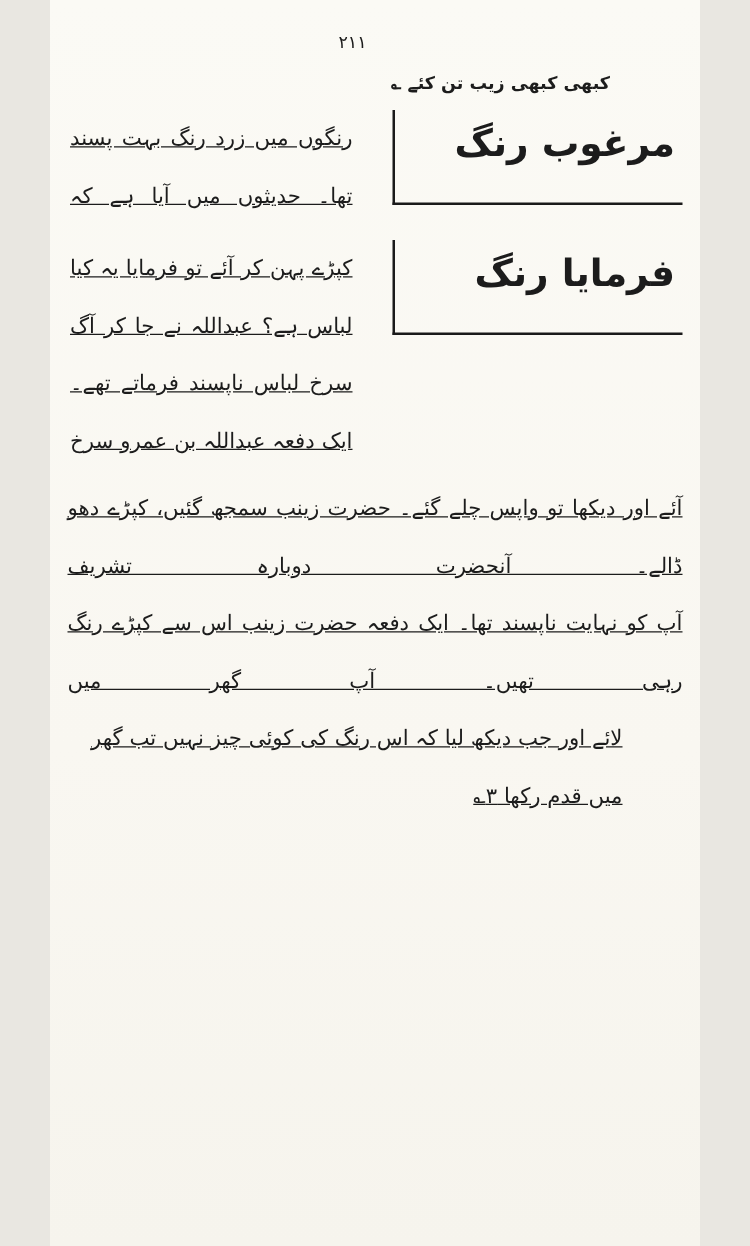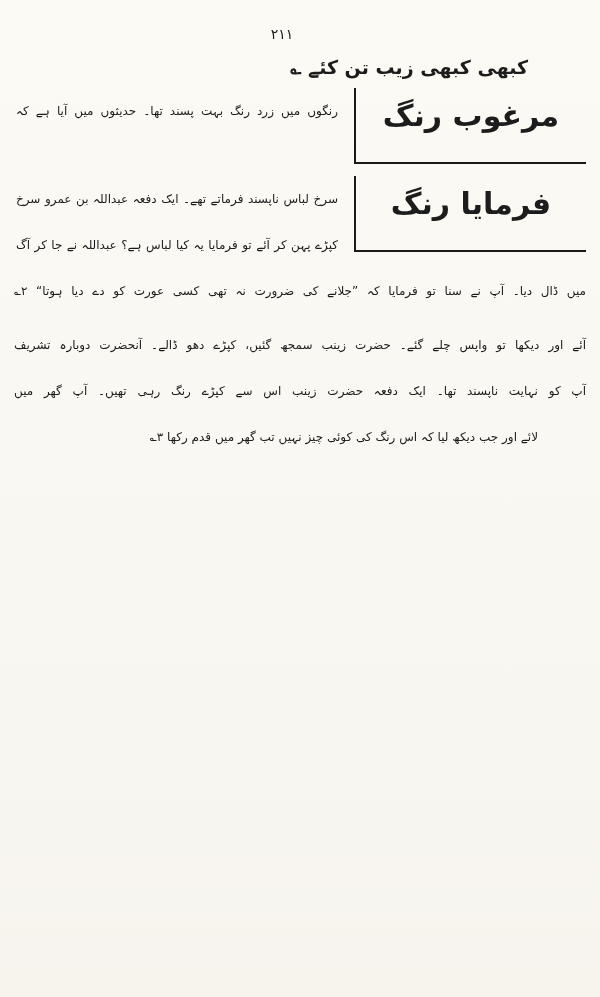--- a/index.html
+++ b/index.html
@@ -1,66 +1,68 @@
 <!DOCTYPE html>
 <html lang="ur" dir="rtl"><head>
 <meta charset="utf-8">
 <style>
   * { margin:0; padding:0; box-sizing:border-box; }
   html,body { background:#e9e7e1; }
   body { font-family:"DejaVu Sans", sans-serif; }
 
   .page {
-    width:600px; height:997px;
+    width:520px; height:997px;
     margin:0 auto;
     background:linear-gradient(180deg,#fbfaf5 0%, #f9f7f1 60%, #f6f4ed 100%);
     color:#1c1c1c;
     direction:rtl;
     padding:26px 14px 0 14px;
     overflow:hidden;
     position:relative;
   }
 
   .page-number {
     font-size:14px;
     text-align:center;
     transform:translateX(-18px);
     margin-bottom:10px;
     letter-spacing:2px;
   }
 
   .intro-line {
-    font-size:19px;
+    font-size:14px;
     font-weight:700;
     text-align:right;
     padding-right:58px;
     line-height:30px;
     margin-bottom:6px;
   }
 
   
   .sect { display:flex; align-items:flex-start; }
   .hbox {
     width:232px; height:76px;
     border-left:2.5px solid #1a1a1a;
     border-bottom:2.5px solid #1a1a1a;
-    display:flex; align-items:center; justify-content:center;
+    display:flex; align-items:center; justify-content:flex-start;
     padding:4px 6px 24px 6px;
     flex:0 0 auto;
+    margin-left:16px;
   }
   .hbox .h {
     font-size:30px; font-weight:700; white-space:nowrap;
   }
   .stext { flex:1 1 auto; padding-left:2px; padding-right:16px; }
 
   .line {
-    font-size:12px;
+    font-size:17px;
     line-height:46px;
     text-align:justify;
     text-align-last:justify;
+    text-decoration:underline;
   }
   .full { line-height:46px; }
   .gap8  { height:8px; }
   .gap12 { height:12px; }
 
   .endline-a {           
     text-align:right; text-align-last:right; padding-right:48px;
   }
 </style>
 </head>
@@ -81,25 +83,24 @@
     </div>
   </div>
 
   <div class="gap12"></div>
 
   <div class="sect">
     <div class="hbox">
       <span class="h">فرمایا رنگ</span>
     </div>
     <div class="stext">
+      <div class="line">کپڑے پہن کر آئے تو فرمایا یہ کیا لباس ہے؟ عبداللہ نے جا کر آگ</div>
       <div class="line">سرخ لباس ناپسند فرماتے تھے۔ ایک دفعہ عبداللہ بن عمرو سرخ</div>
-      <div class="line">کپڑے پہن کر آئے تو فرمایا یہ کیا لباس ہے؟ عبداللہ نے جا کر آگ</div>
     </div>
   </div>
-  <div class="line full">میں ڈال دیا۔ آپ نے سنا تو فرمایا کہ ”جلانے کی ضرورت نہ تھی کسی عورت کو دے دیا ہوتا“ ۲؎</div>
 
   <div class="gap8"></div>
 
   <div>
     <div class="line full">آئے اور دیکھا تو واپس چلے گئے۔ حضرت زینب سمجھ گئیں، کپڑے دھو ڈالے۔ آنحضرت دوبارہ تشریف</div>
     <div class="line full">آپ کو نہایت ناپسند تھا۔ ایک دفعہ حضرت زینب اس سے کپڑے رنگ رہی تھیں۔ آپ گھر میں</div>
     <div class="line full endline-a">لائے اور جب دیکھ لیا کہ اس رنگ کی کوئی چیز نہیں تب گھر میں قدم رکھا ۳؎</div>
   </div>
 
 </div>

